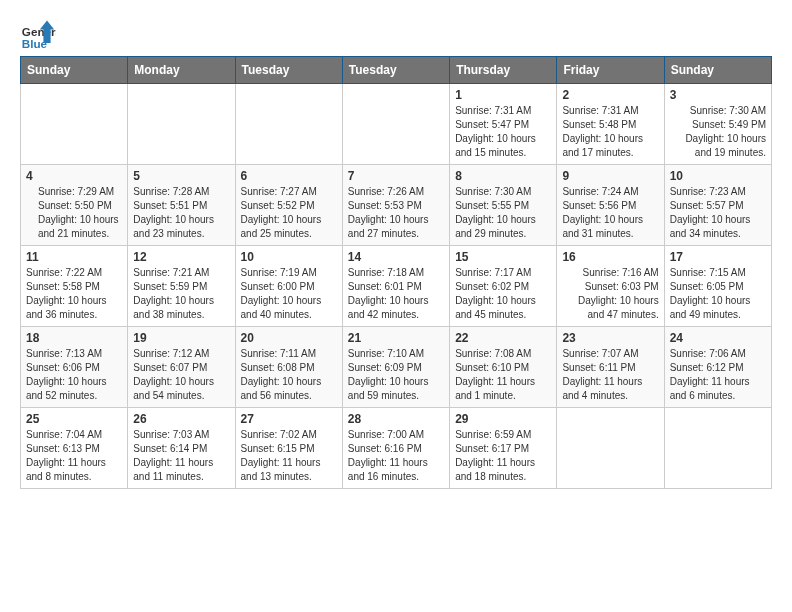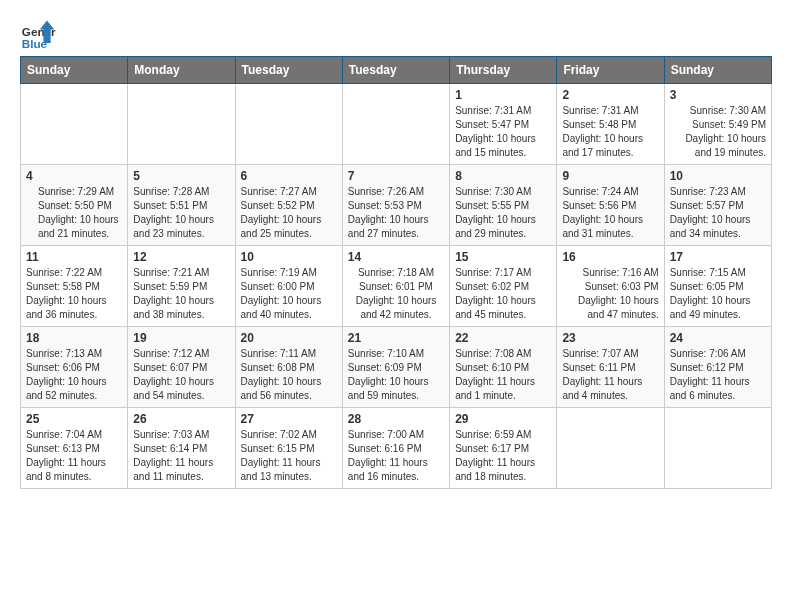--- a/index.html
+++ b/index.html
@@ -200,21 +200,21 @@
         </td>
         <td>
           <span class="day-number">10</span>
           <div class="day-info" style="white-space: pre-line;">Sunrise: 7:19 AM
 Sunset: 6:00 PM
 Daylight: 10 hours
 and 40 minutes.</div>
         </td>
         <td>
           <span class="day-number">14</span>
-          <div class="day-info" style="white-space: pre-line; text-align: center;">Sunrise: 7:18 AM
+          <div class="day-info" style="white-space: pre-line;">Sunrise: 7:18 AM
 Sunset: 6:01 PM
 Daylight: 10 hours
 and 42 minutes.</div>
         </td>
         <td>
           <span class="day-number">15</span>
           <div class="day-info" style="white-space: pre-line;">Sunrise: 7:17 AM
 Sunset: 6:02 PM
 Daylight: 10 hours
 and 45 minutes.</div>

